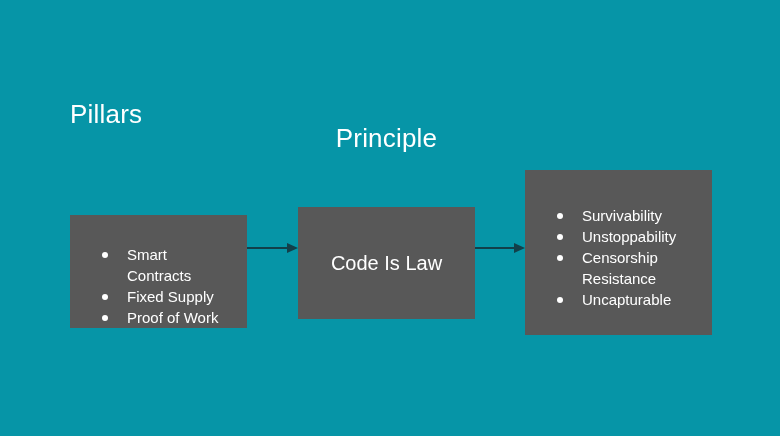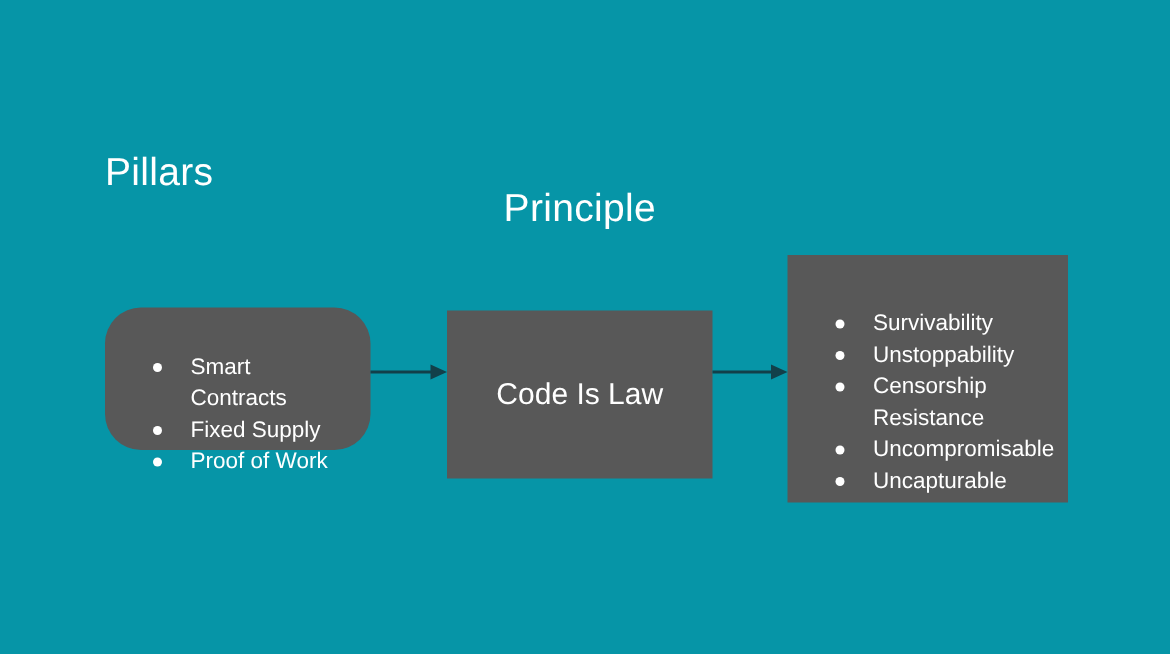--- a/index.html
+++ b/index.html
@@ -36,21 +36,21 @@
   #title-pillars   { left: 70px;  top: 100px; width: 177px; text-align: left; }
   #title-principle { left: 298px; top: 100px; width: 177px; text-align: center; margin-top: 24px; }
   #title-benefits  { left: 525px; top: 100px; width: 187px; text-align: center; }
 
   
   .box {
     position: absolute;
     background: #585858;
     box-sizing: border-box;
   }
-  #box-pillars   { left: 70px;  top: 205px; width: 177px; height: 95px; border-radius: 24px; }
+  #box-pillars   { left: 70px;  top: 215px; width: 177px; height: 113px; }
   #box-principle { left: 298px; top: 207px; width: 177px; height: 112px; }
   #box-benefits  { left: 525px; top: 170px; width: 187px; height: 165px; }
 
   
   ul.bullets {
     list-style: none;
     margin: 10px;
     padding: 0;
     position: absolute;
     left: 22px;
@@ -131,18 +131,17 @@
   <svg class="arrow-svg" id="arrow-2" viewBox="0 0 50 24">
     <line x1="0" y1="12" x2="41" y2="12" stroke="#12404a" stroke-width="2"></line>
     <polygon points="39,7 50,12 39,17" fill="#12404a"></polygon>
   </svg>
 
   <div class="box" id="box-benefits">
     <ul class="bullets">
       <li>Survivability</li>
       <li>Unstoppability</li>
       <li>Censorship Resistance</li>
-      <li>Uncompromisable</li>
       <li>Uncapturable</li>
     </ul>
   </div>
 
 </div>
 
 </body></html>

